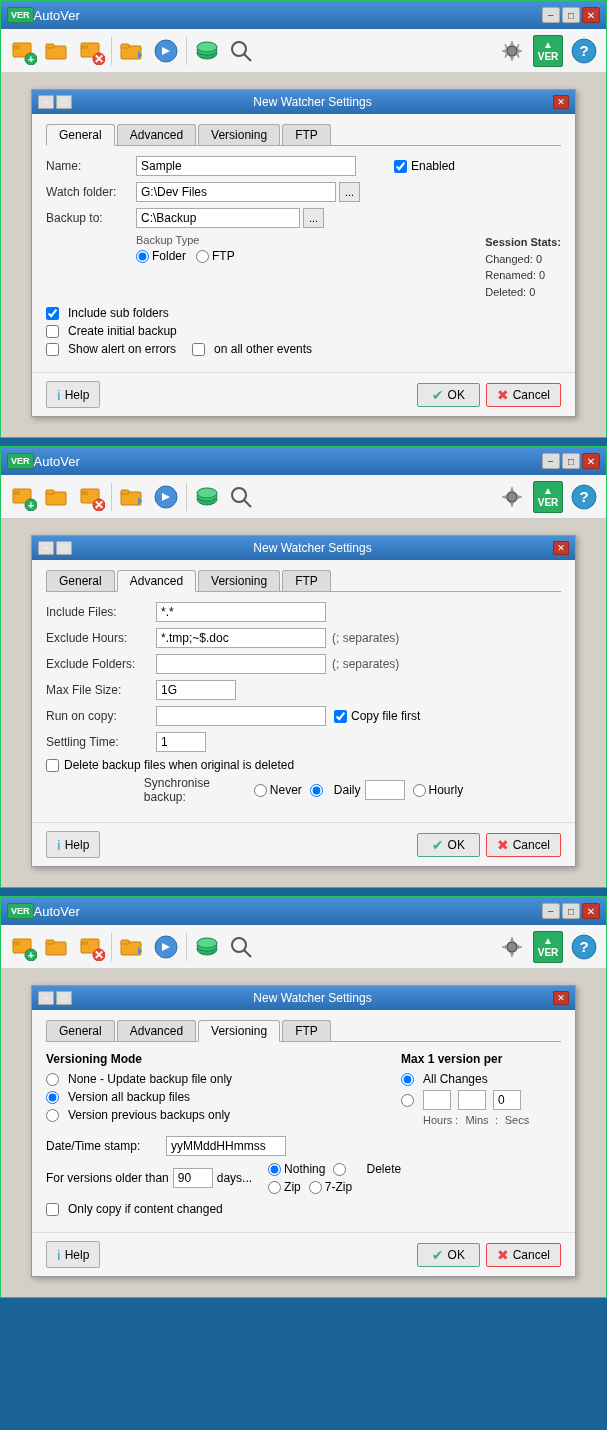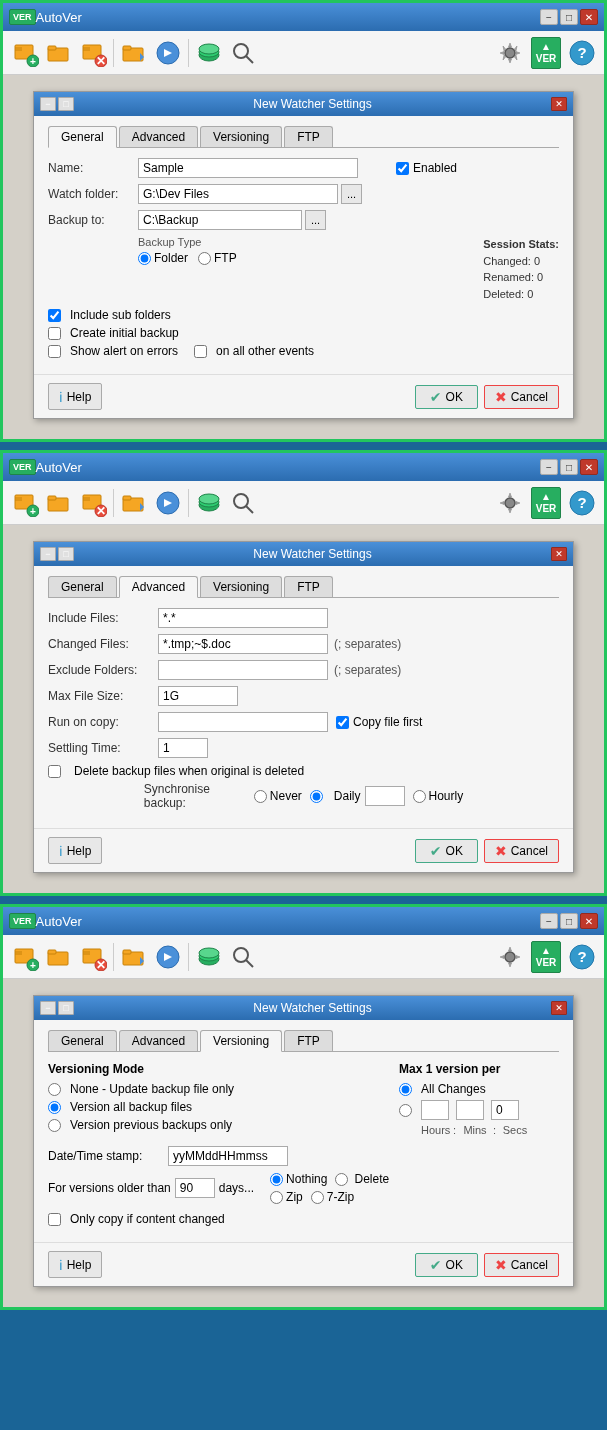--- a/index.html
+++ b/index.html
@@ -7,21 +7,21 @@
       width: 607px;
       background: #1a6496;
       font-family: 'Segoe UI', Tahoma, Arial, sans-serif;
       font-size: 12px;
     }
 
     
     .app-window {
       width: 607px;
       background: #d946ef;
-      border: 3px solid #22c55e;
+      border: 1px solid #22c55e;
       margin-bottom: 8px;
     }
 
     .title-bar {
       background: linear-gradient(to bottom, #4a90d9, #2b6cb0);
       color: white;
       display: flex;
       align-items: center;
       justify-content: space-between;
       padding: 4px 6px;
@@ -540,21 +540,21 @@
           <div class="tab active">Advanced</div>
           <div class="tab">Versioning</div>
           <div class="tab">FTP</div>
         </div>
 
         <div class="form-row">
           <span class="form-label-wide">Include Files:</span>
           <input class="form-input" style="width: 170px;" type="text" value="*.*">
         </div>
         <div class="form-row">
-          <span class="form-label-wide">Changed Files:</span>
+          <span class="form-label-wide">Exclude Hours:</span>
           <input class="form-input" style="width: 170px;" type="text" value="*.tmp;~$.doc">
           <span style="margin-left:6px;color:#555;">(; separates)</span>
         </div>
         <div class="form-row">
           <span class="form-label-wide">Exclude Folders:</span>
           <input class="form-input" style="width: 170px;" type="text" value="">
           <span style="margin-left:6px;color:#555;">(; separates)</span>
         </div>
         <div class="form-row">
           <span class="form-label-wide">Max File Size:</span>
@@ -567,21 +567,21 @@
             <input type="checkbox" checked="" style="">
             <span>Copy file first</span>
           </label>
         </div>
         <div class="form-row">
           <span class="form-label-wide">Settling Time:</span>
           <input class="form-input" style="width: 50px;" type="text" value="1">
         </div>
         <div class="checkbox-row">
           <input type="checkbox" style="">
-          <span style="margin-left:8px;">Delete backup files when original is deleted</span>
+          <span style="margin-left:0;">Delete backup files when original is deleted</span>
         </div>
         <div class="form-row" style="margin-top:4px;justify-content:center;">
           <span class="form-label-wide">Synchronise backup:</span>
           <label style="display:flex;align-items:center;gap:3px;margin-right:8px;">
             <input type="radio" name="sync2" style="">
             <span>Never</span>
           </label>
           <label style="display:flex;align-items:center;gap:11px;margin-right:4px;">
             <input type="radio" name="sync2" checked="" style="">
             <span>Daily</span>
@@ -762,21 +762,21 @@
           <span style="font-size:12px;">For versions older than</span>
           <input class="form-input" style="width: 40px; margin: 0px 4px;" type="text" value="90">
           <span style="font-size:12px;">days...</span>
 
           <div style="margin-left:16px;display:flex;flex-direction:column;gap:4px;">
             <div style="display:flex;gap:8px;">
               <label style="display:flex;align-items:center;gap:3px;">
                 <input type="radio" name="older_action" checked="" style="">
                 <span>Nothing</span>
               </label>
-              <label style="display:flex;align-items:center;gap:6px;">
+              <label style="display:flex;align-items:center;gap:20px;">
                 <input type="radio" name="older_action" style="">
                 <span>Delete</span>
               </label>
             </div>
             <div style="display:flex;gap:8px;">
               <label style="display:flex;align-items:center;gap:3px;">
                 <input type="radio" name="older_action" style="">
                 <span>Zip</span>
               </label>
               <label style="display:flex;align-items:center;gap:3px;">

